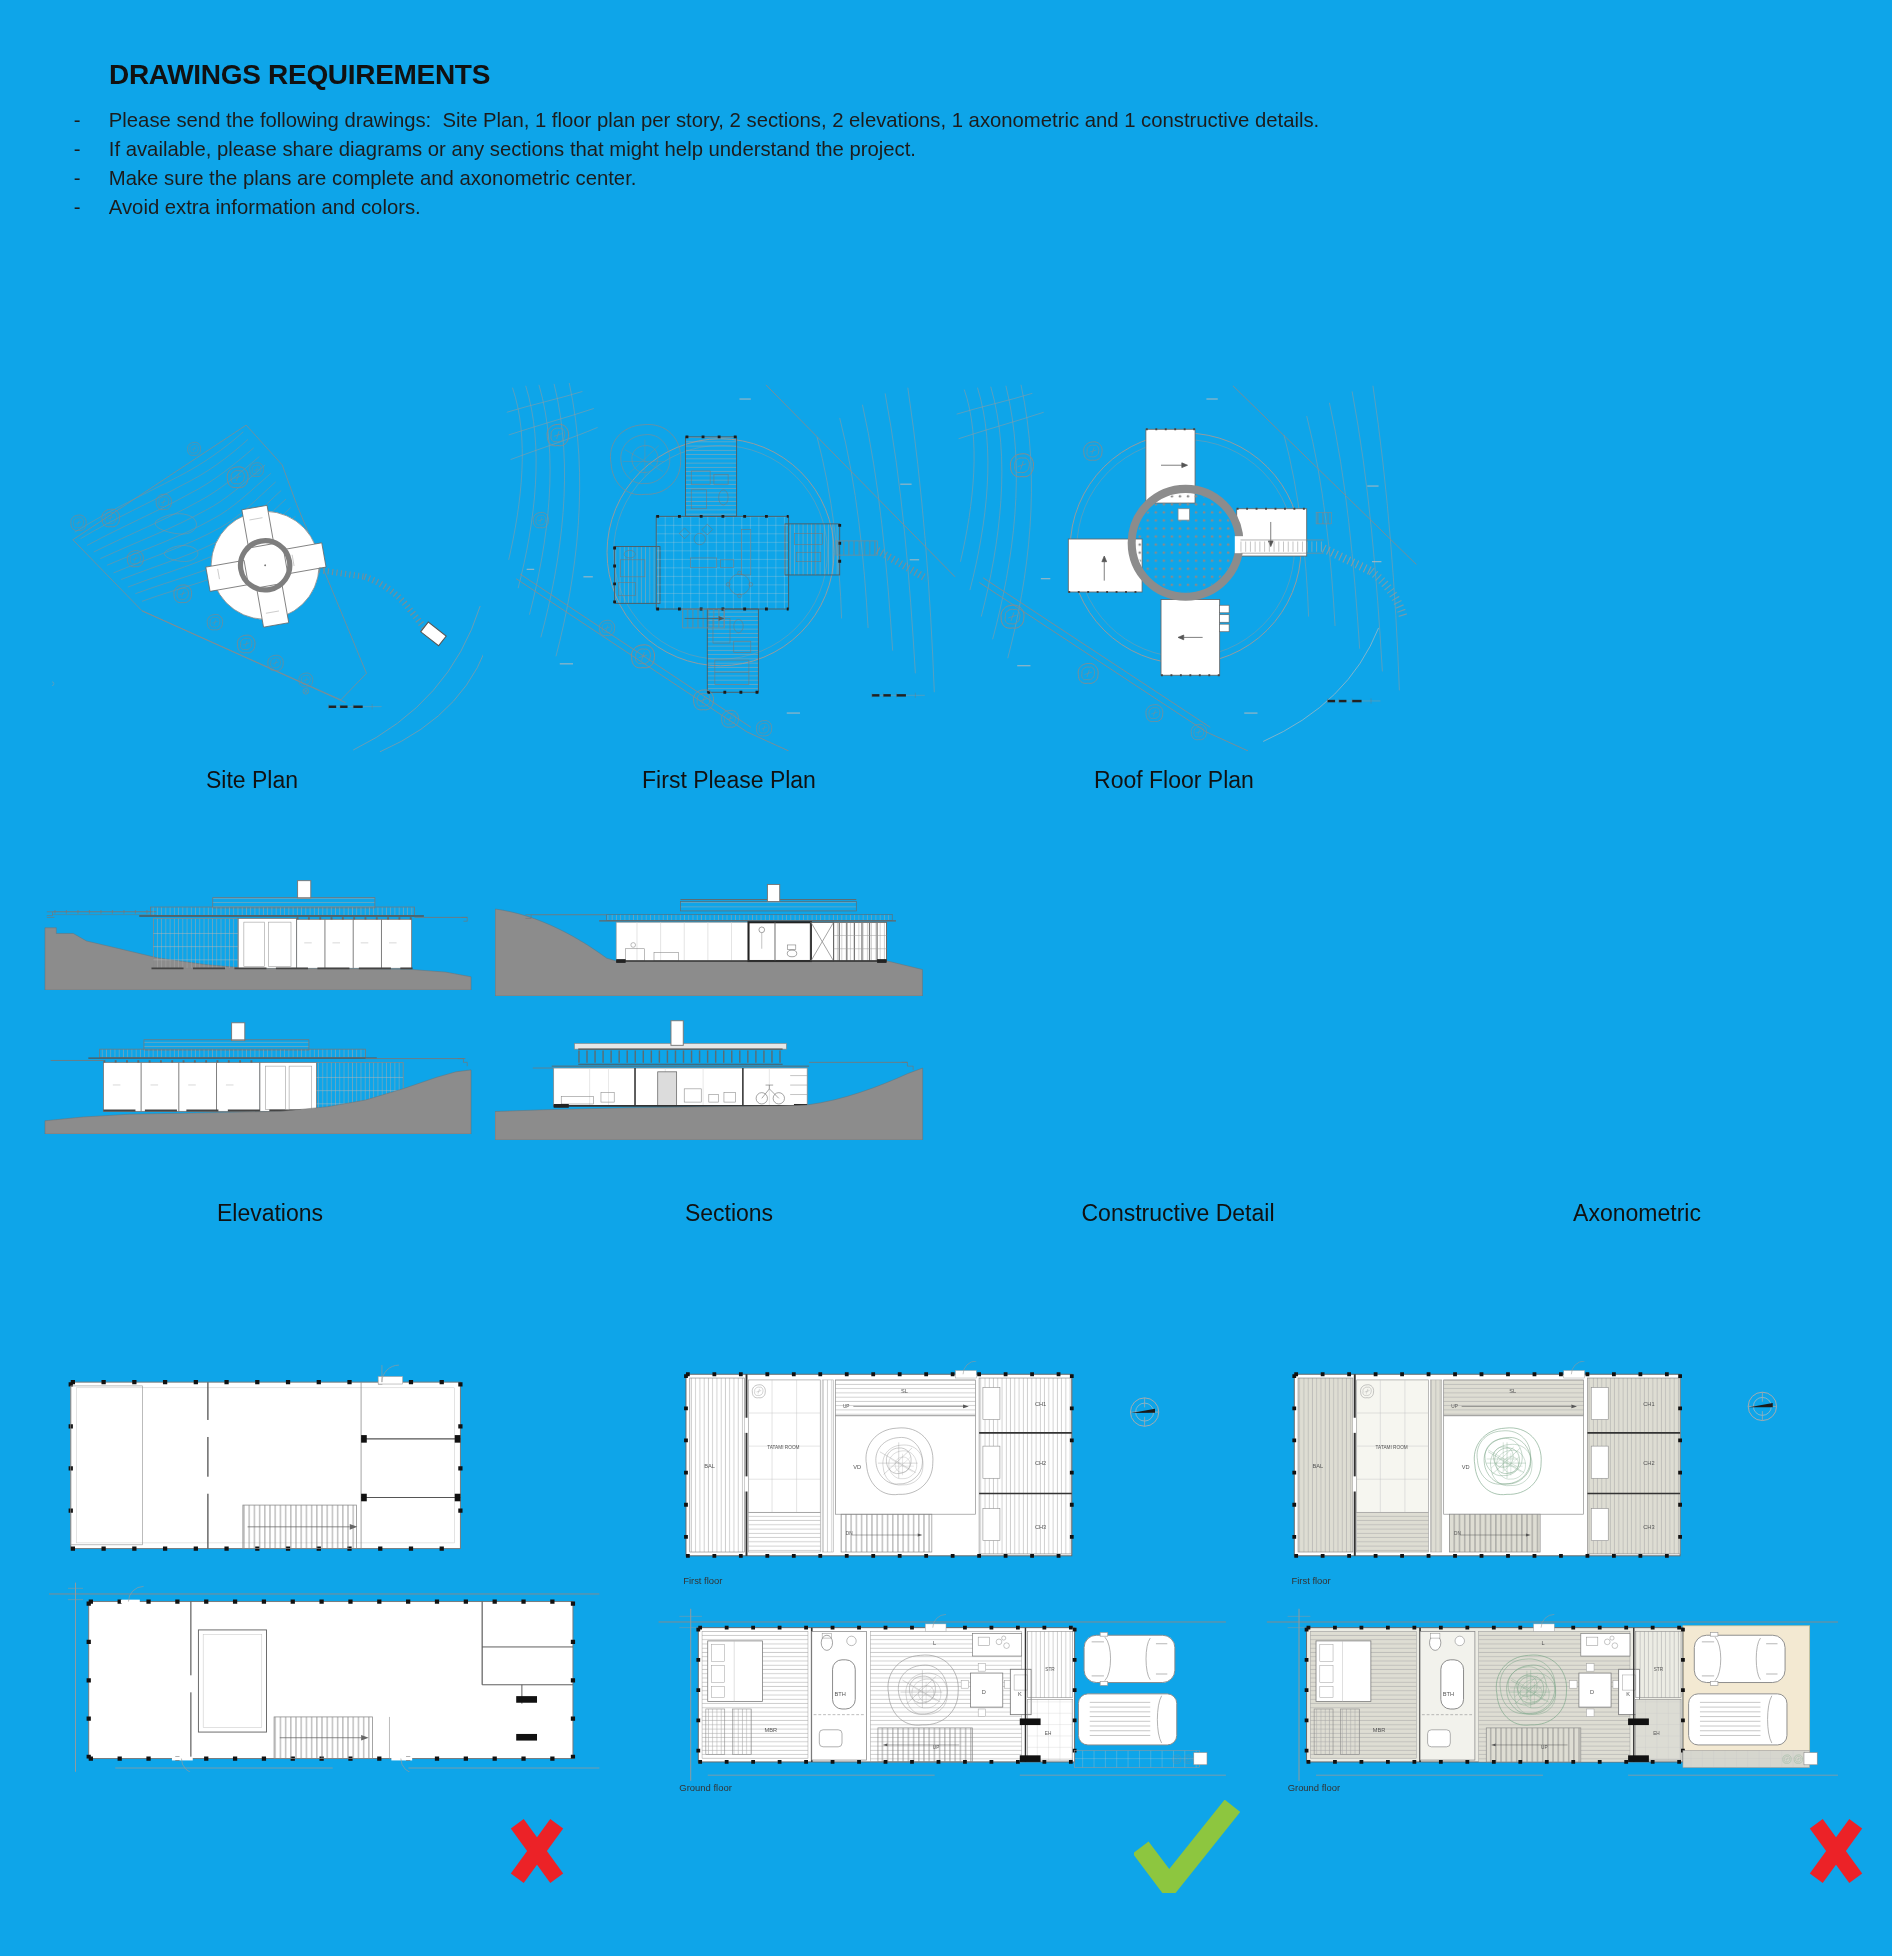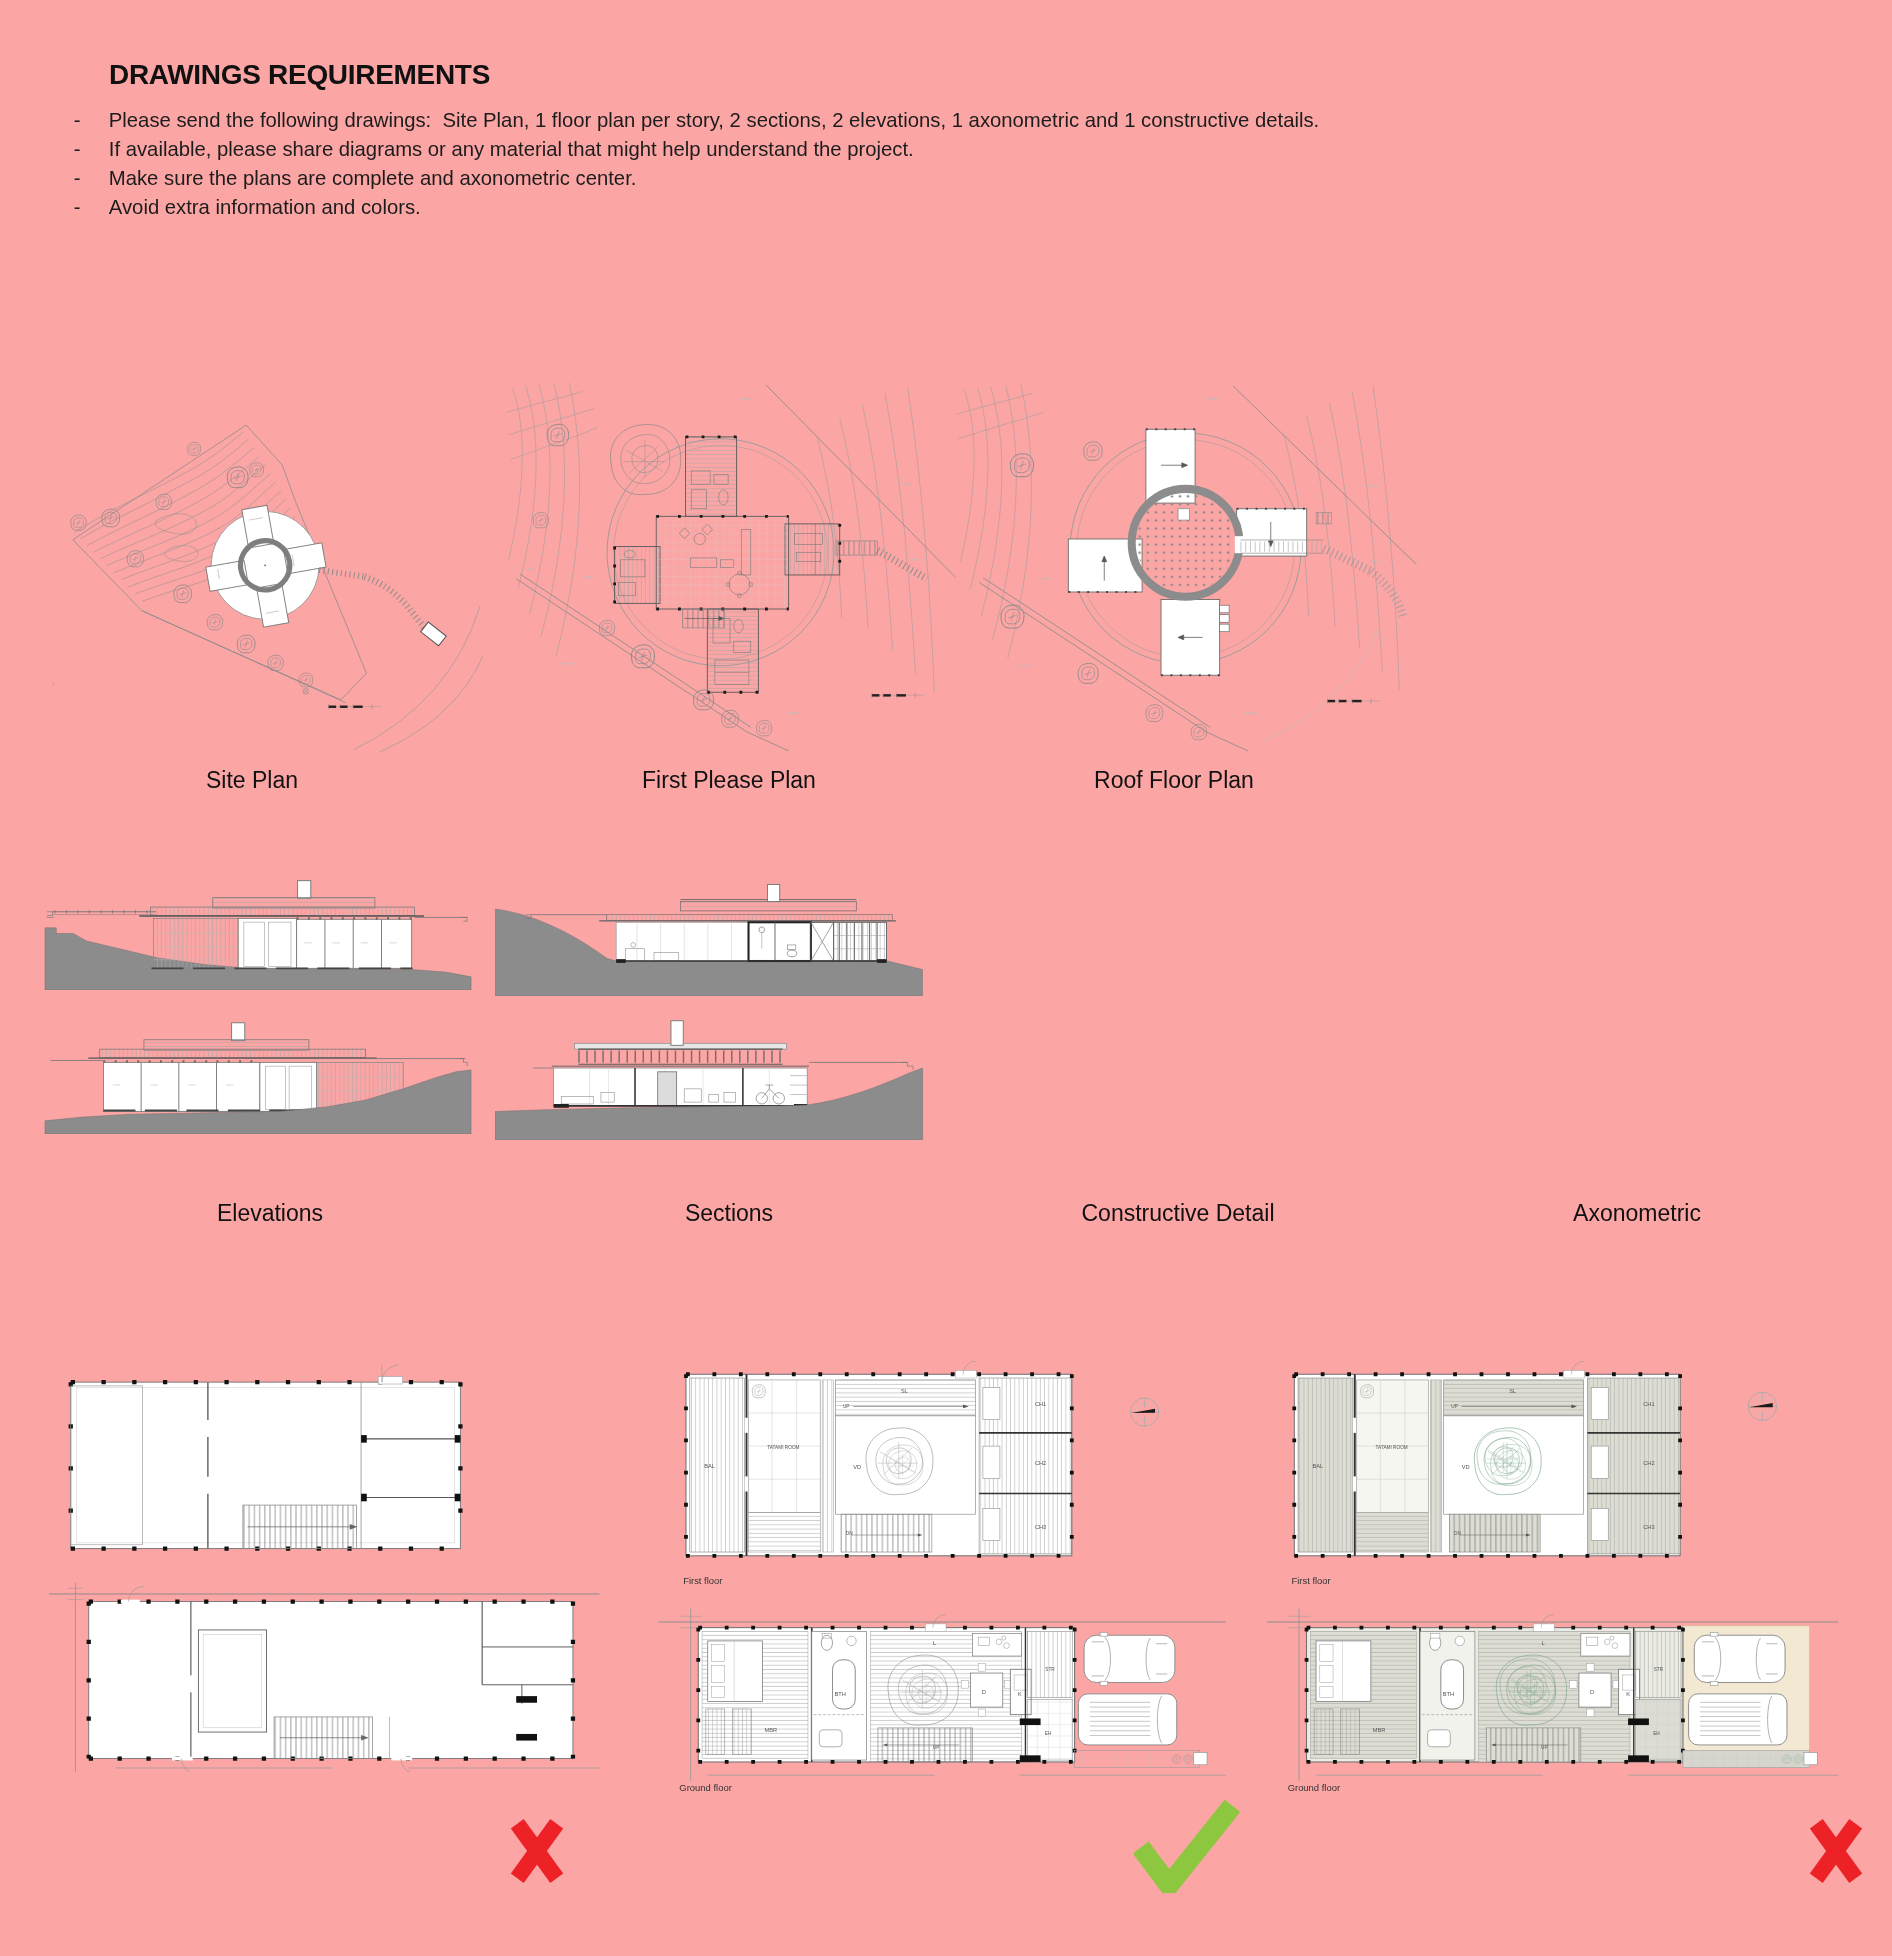--- a/index.html
+++ b/index.html
@@ -1,16 +1,16 @@
 <!DOCTYPE html>
 <html style="font-size:15px"><head>
 <meta charset="utf-8">
 <style>
   html,body{margin:0;padding:0;background:#fff;}
-  #canvas{position:relative;width:1893px;height:1956px;background:#fca5a5;overflow:hidden;
+  #canvas{position:relative;width:1893px;height:1956px;background:#0ea5e9;overflow:hidden;
           font-family:"Liberation Sans",sans-serif;color:#1a1a1a;}
   .abs{position:absolute;}
   .title{font-size:28px;font-weight:700;letter-spacing:-0.3px;color:#111;}
   .reqs{width:1287px;font-size:20.3px;line-height:29px;color:#1c1c1c;}
   .req-item{display:flex;align-items:flex-start;}
   .req-marker{width:35px;flex:0 0 35px;text-align:left;padding-left:2.8px;}
   .req-text{flex:1;white-space:pre-wrap;}
   .cap{font-size:23px;color:#111;text-align:center;width:322px;}
   svg{display:block;}
   svg text{font-family:"Liberation Sans",sans-serif;fill:#444;}
@@ -84,21 +84,21 @@
 
 <div class="abs title" style="left:109px;top:59px;">DRAWINGS REQUIREMENTS</div>
 
 <div class="abs reqs" style="left:71px;top:106px;">
   <div class="req-item">
     <span class="req-marker">-</span>
     <span class="req-text">Please send the following drawings:  Site Plan, 1 floor plan per story, 2 sections, 2 elevations, 1 axonometric and 1 constructive details.</span>
   </div>
   <div class="req-item">
     <span class="req-marker">-</span>
-    <span class="req-text">If available, please share diagrams or any material that might help understand the project.</span>
+    <span class="req-text">If available, please share diagrams or any sections that might help understand the project.</span>
   </div>
   <div class="req-item">
     <span class="req-marker">-</span>
     <span class="req-text">Make sure the plans are complete and axonometric center.</span>
   </div>
   <div class="req-item">
     <span class="req-marker">-</span>
     <span class="req-text">Avoid extra information and colors.</span>
   </div>
 </div>

